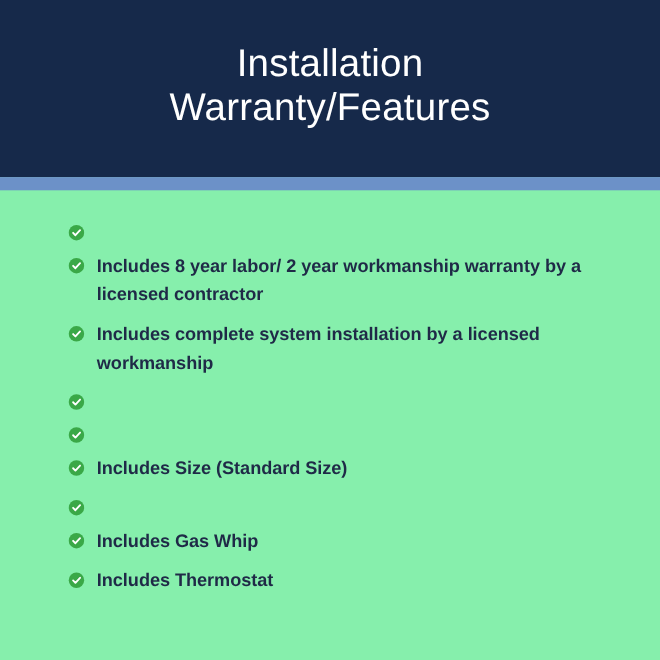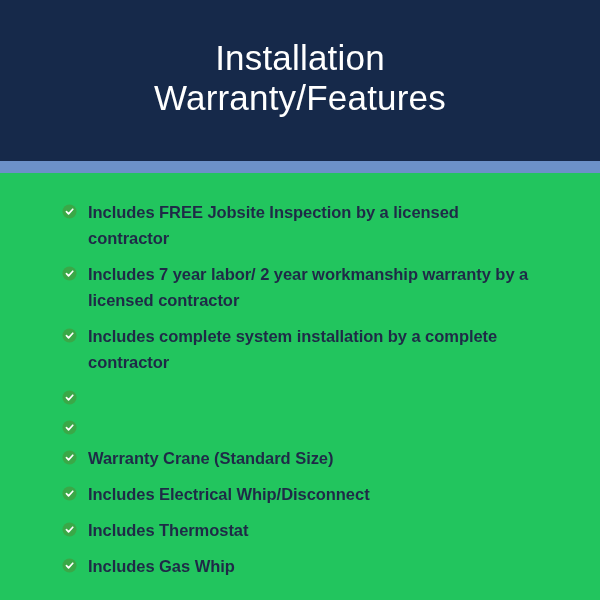--- a/index.html
+++ b/index.html
@@ -10,21 +10,21 @@
     width: 600px;
     height: 600px;
     background: #ffffff;
     font-family: "Liberation Sans", sans-serif;
     overflow: hidden;
   }
   .page {
     position: relative;
     width: 600px;
     height: 600px;
-    background: #22c55e;
+    background: #86efac;
     box-sizing: border-box;
   }
 
   
   .header {
     position: absolute;
     left: 0;
     top: 0;
     width: 600px;
     height: 161px;
@@ -106,37 +106,36 @@
 
   <div class="accent-bar"></div>
 
   <ul class="feature-list">
 
     <li class="feature-item">
       <svg class="check-icon" viewBox="0 0 32 32">
         <circle cx="16" cy="16" r="15" fill="#3aa847"></circle>
         <path d="M9.5 16.4 L14 21 L23 11.2" fill="none" stroke="#ffffff" stroke-width="3.6" stroke-linecap="round" stroke-linejoin="round"></path>
       </svg>
-      <span class="feature-text">Includes FREE Jobsite Inspection by a licensed contractor</span>
     </li>
 
     <li class="feature-item">
       <svg class="check-icon" viewBox="0 0 32 32">
         <circle cx="16" cy="16" r="15" fill="#3aa847"></circle>
         <path d="M9.5 16.4 L14 21 L23 11.2" fill="none" stroke="#ffffff" stroke-width="3.6" stroke-linecap="round" stroke-linejoin="round"></path>
       </svg>
-      <span class="feature-text">Includes 7 year labor/ 2 year workmanship warranty by a licensed contractor</span>
+      <span class="feature-text">Includes 8 year labor/ 2 year workmanship warranty by a licensed contractor</span>
     </li>
 
     <li class="feature-item">
       <svg class="check-icon" viewBox="0 0 32 32">
         <circle cx="16" cy="16" r="15" fill="#3aa847"></circle>
         <path d="M9.5 16.4 L14 21 L23 11.2" fill="none" stroke="#ffffff" stroke-width="3.6" stroke-linecap="round" stroke-linejoin="round"></path>
       </svg>
-      <span class="feature-text">Includes complete system installation by a complete contractor</span>
+      <span class="feature-text">Includes complete system installation by a licensed workmanship</span>
     </li>
 
     <li class="feature-item">
       <svg class="check-icon" viewBox="0 0 32 32">
         <circle cx="16" cy="16" r="15" fill="#3aa847"></circle>
         <path d="M9.5 16.4 L14 21 L23 11.2" fill="none" stroke="#ffffff" stroke-width="3.6" stroke-linecap="round" stroke-linejoin="round"></path>
       </svg>
     </li>
 
     <li class="feature-item">
@@ -144,42 +143,41 @@
         <circle cx="16" cy="16" r="15" fill="#3aa847"></circle>
         <path d="M9.5 16.4 L14 21 L23 11.2" fill="none" stroke="#ffffff" stroke-width="3.6" stroke-linecap="round" stroke-linejoin="round"></path>
       </svg>
     </li>
 
     <li class="feature-item">
       <svg class="check-icon" viewBox="0 0 32 32">
         <circle cx="16" cy="16" r="15" fill="#3aa847"></circle>
         <path d="M9.5 16.4 L14 21 L23 11.2" fill="none" stroke="#ffffff" stroke-width="3.6" stroke-linecap="round" stroke-linejoin="round"></path>
       </svg>
-      <span class="feature-text">Warranty Crane (Standard Size)</span>
+      <span class="feature-text">Includes Size (Standard Size)</span>
     </li>
 
     <li class="feature-item">
       <svg class="check-icon" viewBox="0 0 32 32">
         <circle cx="16" cy="16" r="15" fill="#3aa847"></circle>
         <path d="M9.5 16.4 L14 21 L23 11.2" fill="none" stroke="#ffffff" stroke-width="3.6" stroke-linecap="round" stroke-linejoin="round"></path>
       </svg>
-      <span class="feature-text">Includes Electrical Whip/Disconnect</span>
+    </li>
+
+    <li class="feature-item">
+      <svg class="check-icon" viewBox="0 0 32 32">
+        <circle cx="16" cy="16" r="15" fill="#3aa847"></circle>
+        <path d="M9.5 16.4 L14 21 L23 11.2" fill="none" stroke="#ffffff" stroke-width="3.6" stroke-linecap="round" stroke-linejoin="round"></path>
+      </svg>
+      <span class="feature-text">Includes Gas Whip</span>
     </li>
 
     <li class="feature-item">
       <svg class="check-icon" viewBox="0 0 32 32">
         <circle cx="16" cy="16" r="15" fill="#3aa847"></circle>
         <path d="M9.5 16.4 L14 21 L23 11.2" fill="none" stroke="#ffffff" stroke-width="3.6" stroke-linecap="round" stroke-linejoin="round"></path>
       </svg>
       <span class="feature-text">Includes Thermostat</span>
     </li>
 
-    <li class="feature-item">
-      <svg class="check-icon" viewBox="0 0 32 32">
-        <circle cx="16" cy="16" r="15" fill="#3aa847"></circle>
-        <path d="M9.5 16.4 L14 21 L23 11.2" fill="none" stroke="#ffffff" stroke-width="3.6" stroke-linecap="round" stroke-linejoin="round"></path>
-      </svg>
-      <span class="feature-text">Includes Gas Whip</span>
-    </li>
-
   </ul>
 
 </div>
 
 </body></html>

